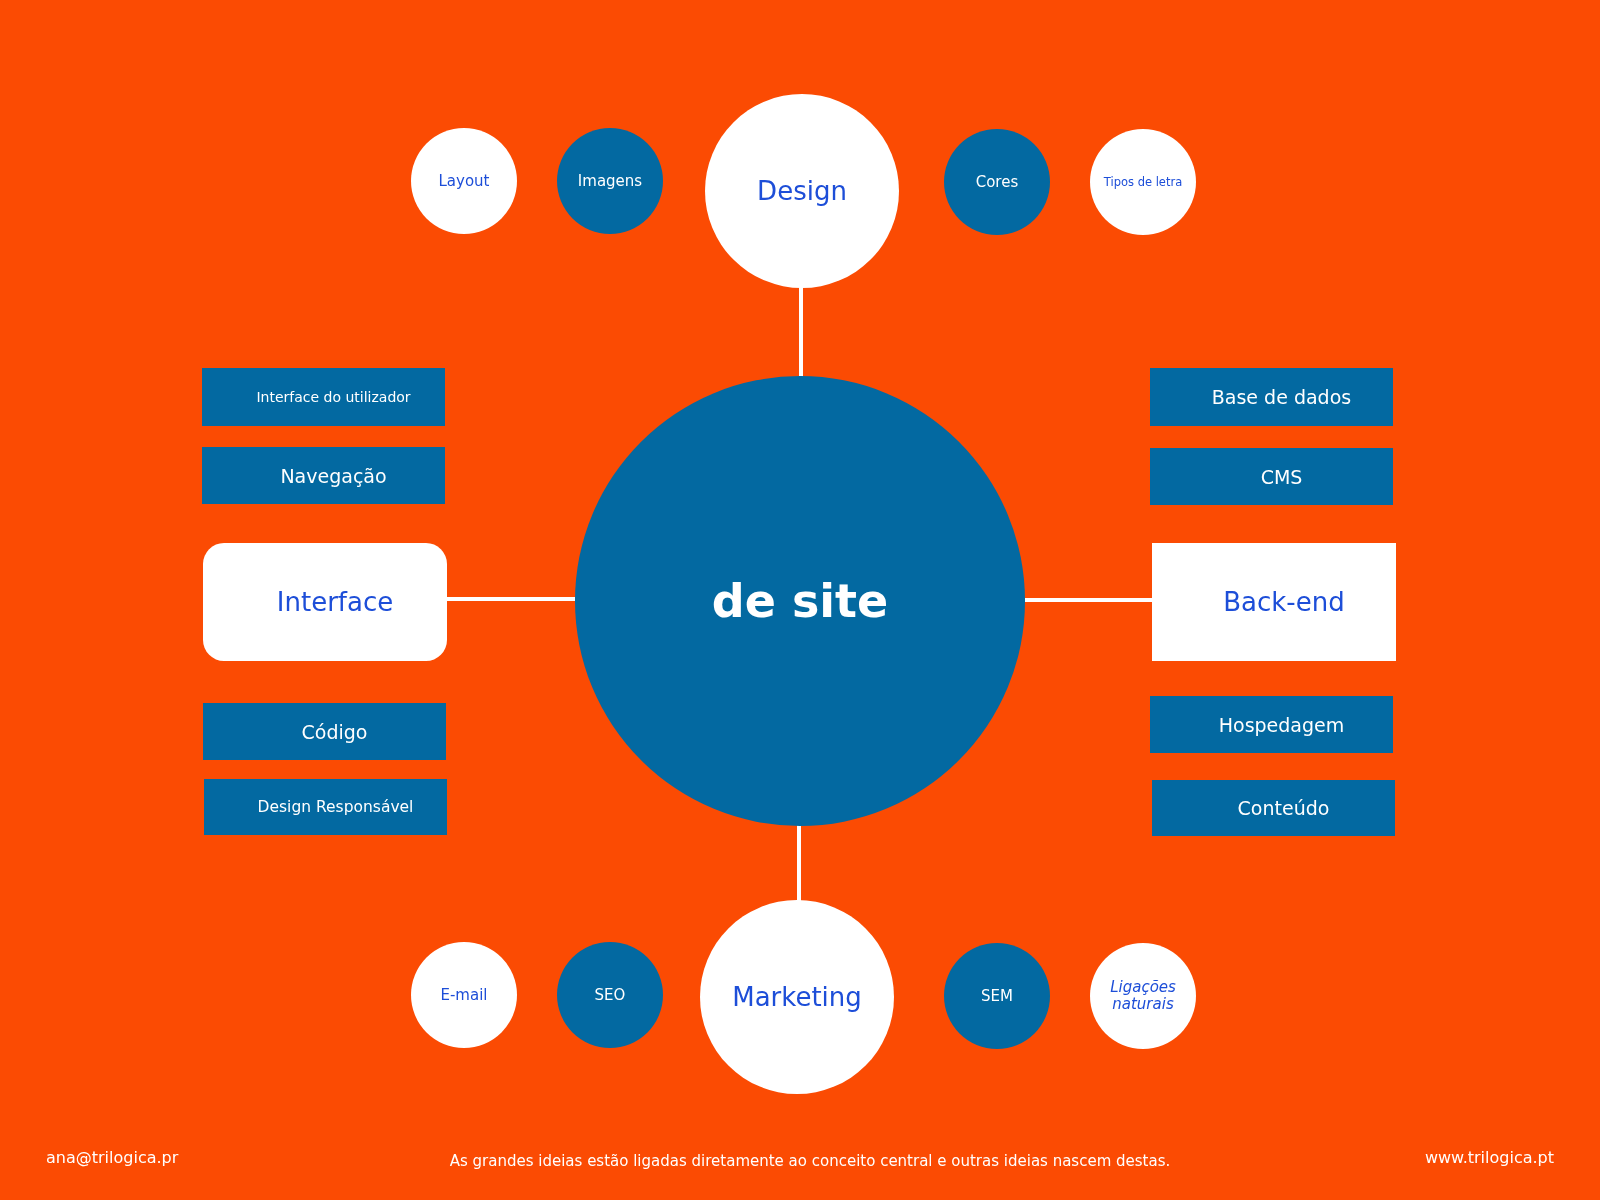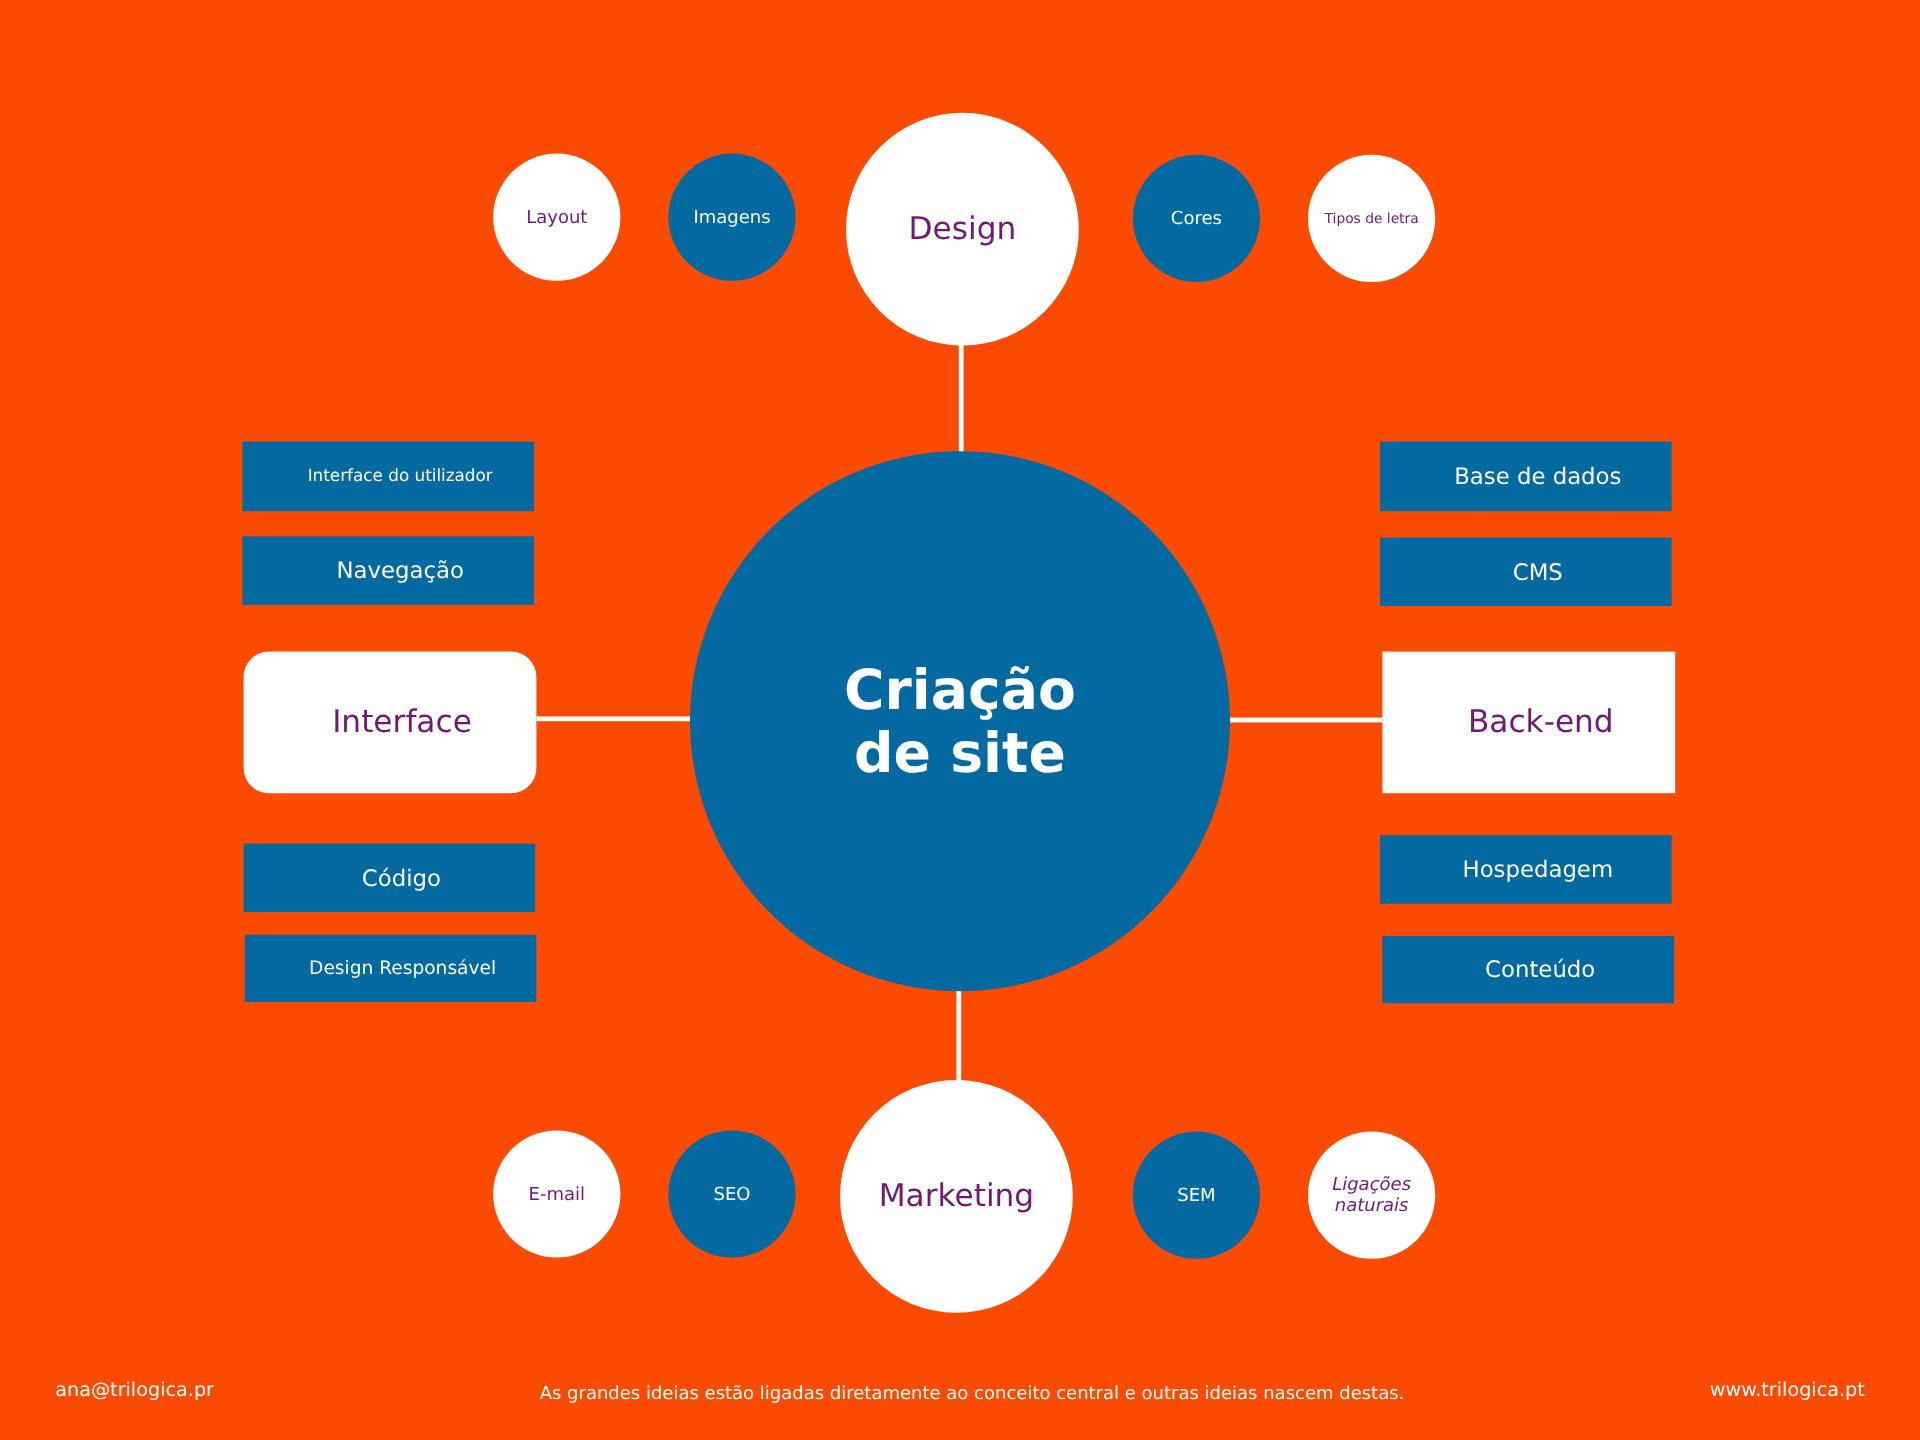--- a/index.html
+++ b/index.html
@@ -7,21 +7,21 @@
     width: 1600px; height: 1200px; position: relative; overflow: hidden;
     background: #fb4b03;
     font-family: "DejaVu Sans", "Liberation Sans", sans-serif;
   }
   .line { position: absolute; background: #ffffff; }
   .circle {
     position: absolute; border-radius: 50%;
     display: flex; align-items: center; justify-content: center;
     text-align: center; box-sizing: border-box;
   }
-  .white { background: #ffffff; color: #701a75; }
+  .white { background: #ffffff; color: #1d4ed8; }
   .black { background: #0369a1; color: #ffffff; }
   .box {
     position: absolute; display: flex; align-items: center; justify-content: center;
     text-align: left; box-sizing: border-box; padding-left: 20px;
   }
   .small-c { width: 106px; height: 106px; font-size: 15px; line-height: 17px; }
   .big-c { width: 194px; height: 194px; font-size: 26px; }
   .center-c { width: 450px; height: 450px; flex-direction: column; }
   .center-title { font-size: 46px; line-height: 52px; font-weight: 600; }
   .center-desc { font-size: 11.5px; line-height: 18.5px; width: 220px; margin-top: 18px; color: #e6e6e6; }
@@ -29,21 +29,20 @@
 </style>
 </head>
 <body>
 
 <div class="line" style="left:799px; top:285px; width:4px; height:92px;"></div>
 <div class="line" style="left:797px; top:825px; width:4px; height:78px;"></div>
 <div class="line" style="left:447px; top:597px; width:128px; height:4px;"></div>
 <div class="line" style="left:1025px; top:598px; width:127px; height:4px;"></div>
 
 <div class="circle black center-c" style="left:575px; top:376px;">
-  <div class="center-title">Criação</div>
   <div class="center-title">de site</div>
 </div>
 
 <div class="circle white big-c" style="left:705px; top:94px;">
   <span>Design</span>
 </div>
 <div class="circle white small-c" style="left:411px; top:128px;">
   <span>Layout</span>
 </div>
 <div class="circle black small-c" style="left:557px; top:128px;">

